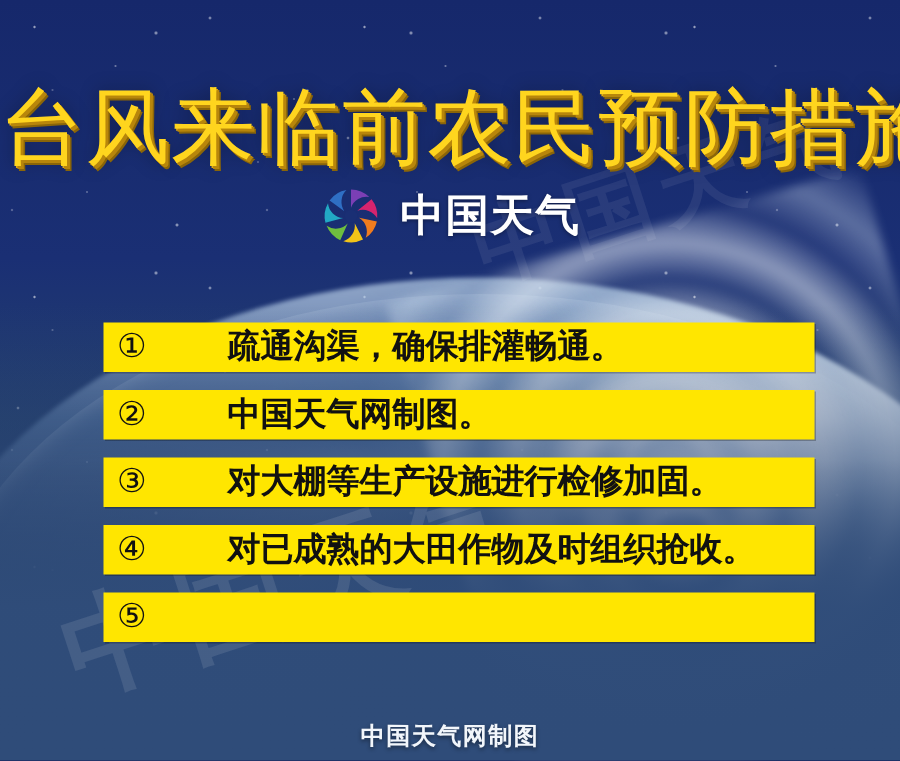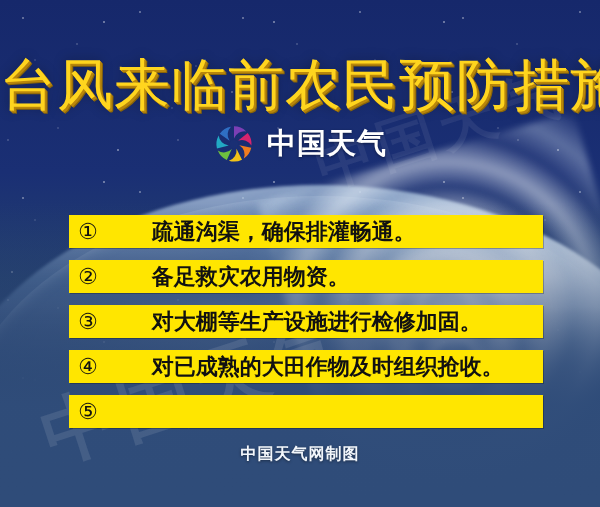--- a/index.html
+++ b/index.html
@@ -132,21 +132,21 @@
     font-size:22px;color:#111;font-weight:400;line-height:1;
     margin-right:8px;
   }
   .bar .txt{
     font-size:22px;color:#111;font-weight:700;letter-spacing:0px;
     white-space:nowrap;line-height:1;margin-left:46px;
   }
 
   
   .footer{
-    position:absolute;left:0;right:0;top:444px;text-align:center;
+    position:absolute;left:0;right:0;top:481px;text-align:center;
     font-size:16px;font-weight:700;color:#f2f6fb;letter-spacing:1px;
     text-shadow:0 1px 3px rgba(0,0,0,.45);
   }
 </style>
 </head>
 <body>
 
 <div id="poster">
 
   <div class="stars s1"></div>
@@ -185,21 +185,21 @@
 
   <div class="measures">
 
     <div class="bar">
       <span class="num">①</span>
       <span class="txt">疏通沟渠，确保排灌畅通。</span>
     </div>
 
     <div class="bar">
       <span class="num">②</span>
-      <span class="txt">备足救灾农用物资。</span>
+      <span class="txt">中国天气网制图。</span>
     </div>
 
     <div class="bar">
       <span class="num">③</span>
       <span class="txt">对大棚等生产设施进行检修加固。</span>
     </div>
 
     <div class="bar">
       <span class="num">④</span>
       <span class="txt">对已成熟的大田作物及时组织抢收。</span>

